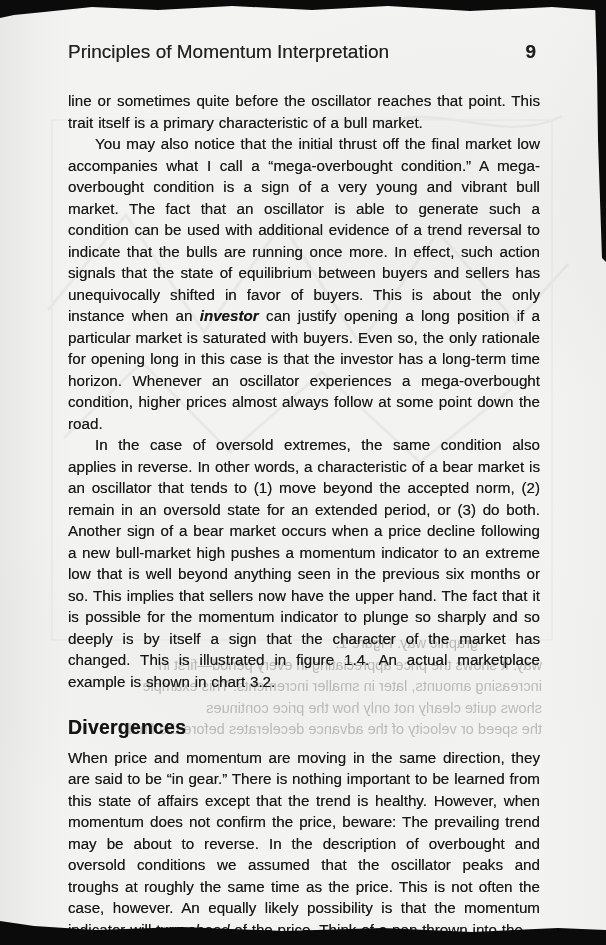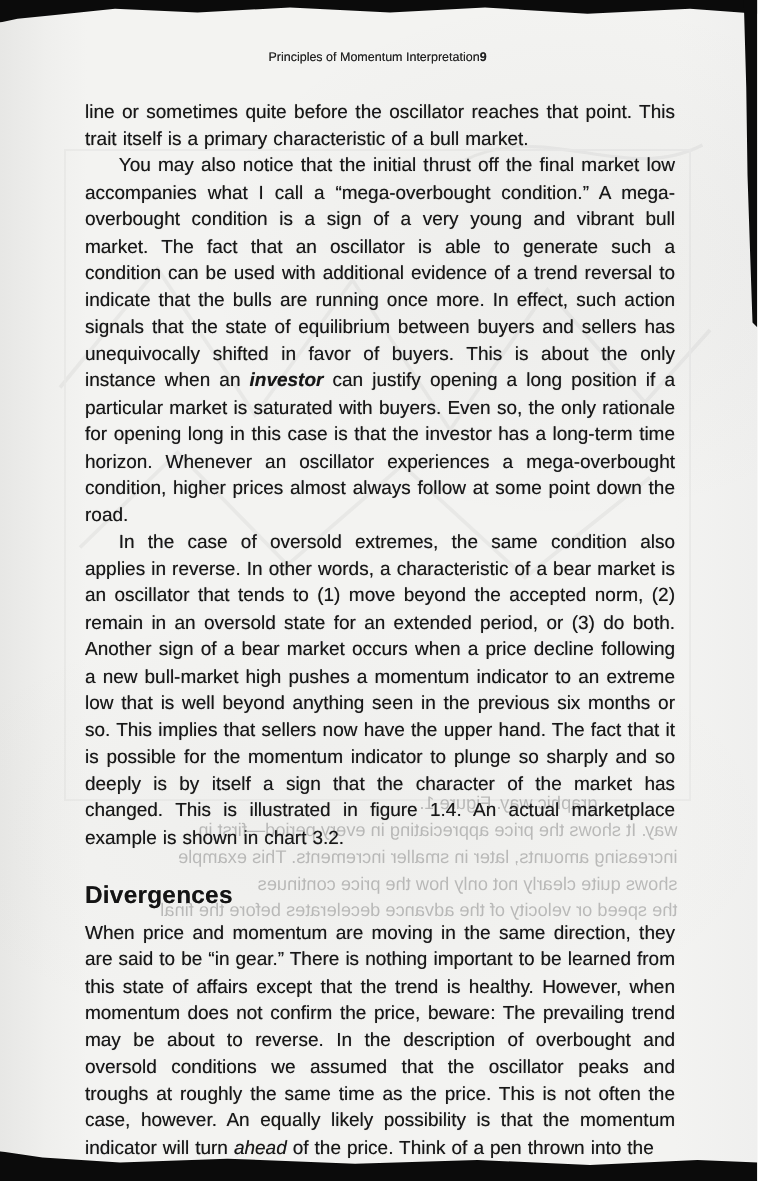--- a/index.html
+++ b/index.html
@@ -44,23 +44,23 @@
   .content {
     position: absolute;
     left: 68px;
     top: 41px;
     width: 472px;
     color: #1a1a1a;
   }
 
   .running-header {
     display: flex;
-    justify-content: center;
+    justify-content: space-between;
     align-items: baseline;
-    font-size: 10px;
+    font-size: 19px;
     color: #202020;
     text-shadow: 0 0 0.5px rgba(25,25,25,0.55);
   }
   .running-header .page-num {
     font-weight: bold;
     margin-right: 4px;
   }
 
   .body-copy {
     margin-top: 27px;

